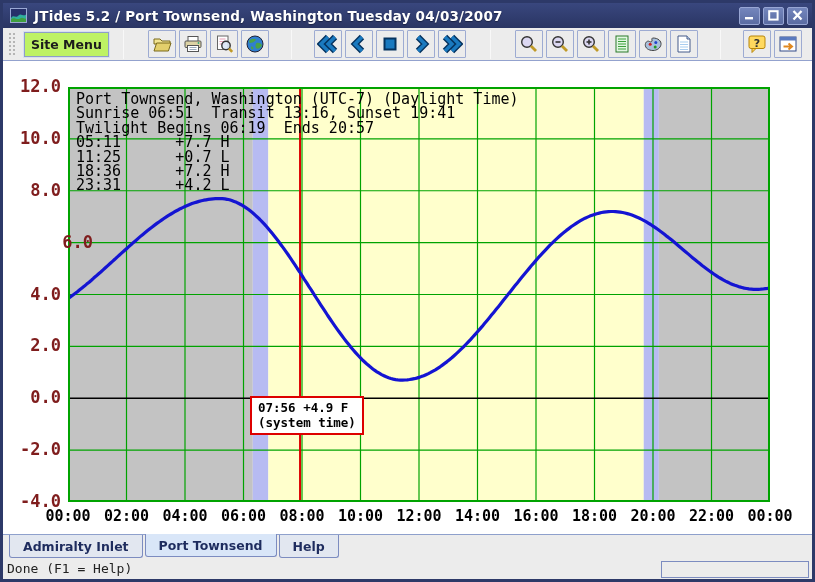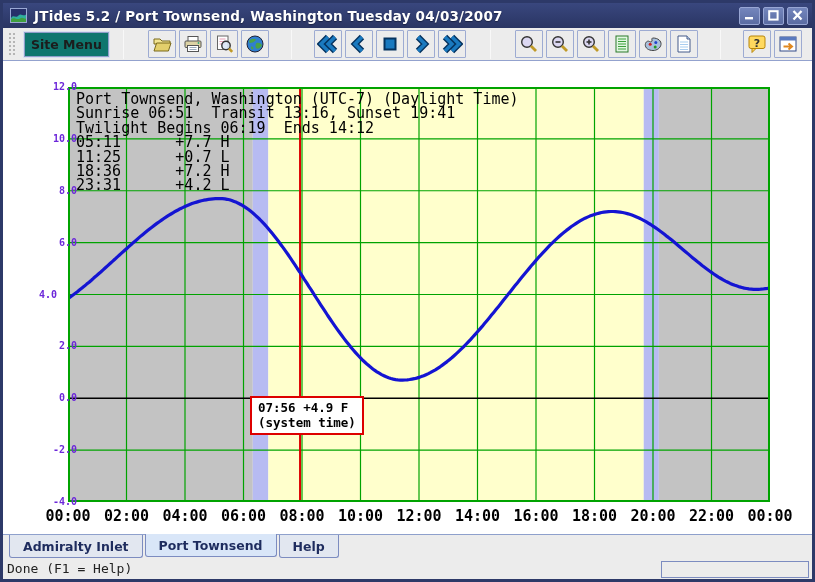--- a/index.html
+++ b/index.html
@@ -39,21 +39,21 @@
     display:flex; align-items:center; padding:0 4px;
   }
   .drag-handle {
     width:10px; height:26px; margin-right:7px;
     background-image:radial-gradient(#b5b5b5 1px, transparent 1.2px);
     background-size:4px 4px; background-position:1px 1px;
   }
   .sitemenu-btn {
     height:25px; padding:0 6px;
     border:1px solid #8e9ec9; outline:1px solid #d8dff0;
-    background:#0f766e;
+    background:#bef264;
     font-family:"DejaVu Sans", sans-serif;
     font-size:12.5px; font-weight:bold; color:#1c1c1c;
     white-space:nowrap;
   }
   .tsep { width:1px; height:29px; background:#9fb0d8; border-right:1px solid #f8f8f8; }
   .tgroup { display:flex; gap:3px; align-items:center; }
   .tbtn {
     width:28px; height:28px;
     border:1px solid #9dabd2; outline:0; border-radius:1px;
     background:#ececec;
@@ -67,23 +67,23 @@
     position:relative; flex:1 1 auto; background:#ffffff; overflow:hidden;
   }
   #plot-svg { position:absolute; left:65px; top:26px; z-index:1; }
   .chart-info {
     position:absolute; left:73px; top:31px; z-index:2;
     font-family:"DejaVu Sans Mono", "Liberation Mono", monospace;
     font-size:15px; font-weight:normal; color:#000;
     line-height:14.4px; white-space:pre;
   }
   .ylabel {
-    position:absolute; left:16px; width:58px; text-align:right; z-index:2;
-    font-family:"DejaVu Sans Mono", "Liberation Mono", monospace;
-    font-size:10px; font-weight:bold; color:#6d28d9; line-height:15px;
+    position:absolute; left:0; width:58px; text-align:right; z-index:2;
+    font-family:"DejaVu Sans Mono", "Liberation Mono", monospace;
+    font-size:17px; font-weight:bold; color:#7f1d1d; line-height:15px;
   }
   .xlabel {
     position:absolute; top:446px; width:60px; text-align:center; z-index:2;
     font-family:"DejaVu Sans Mono", "Liberation Mono", monospace;
     font-size:15px; font-weight:bold; color:#000;
   }
   .tide-tooltip {
     position:absolute; left:247px; top:335px; z-index:3;
     background:#ffffff; border:2px solid #dd0000;
     padding:2px 6px 3px 6px;
@@ -324,27 +324,27 @@
         <line x1="0" y1="311.25" x2="702" y2="311.25" stroke="#000000" stroke-width="1.4"></line>
         <line x1="0" y1="259.375" x2="702" y2="259.375" stroke="#00a300" stroke-width="1.2"></line>
         <line x1="0" y1="207.5" x2="702" y2="207.5" stroke="#00a300" stroke-width="1.2"></line>
         <line x1="0" y1="155.625" x2="702" y2="155.625" stroke="#00a300" stroke-width="1.2"></line>
         <line x1="0" y1="103.75" x2="702" y2="103.75" stroke="#00a300" stroke-width="1.2"></line>
         <line x1="0" y1="51.875" x2="702" y2="51.875" stroke="#00a300" stroke-width="1.2"></line>
         <line x1="232.04025000000001" y1="0" x2="232.04025000000001" y2="415" stroke="#dd0000" stroke-width="2"></line>
         <polyline points="0.0,211.6 2.3,209.9 4.7,208.2 7.0,206.5 9.4,204.7 11.7,202.8 14.0,201.0 16.4,199.1 18.7,197.1 21.1,195.2 23.4,193.2 25.7,191.1 28.1,189.1 30.4,187.0 32.8,185.0 35.1,182.9 37.4,180.8 39.8,178.6 42.1,176.5 44.5,174.4 46.8,172.3 49.1,170.1 51.5,168.0 53.8,165.9 56.2,163.8 58.5,161.7 60.8,159.6 63.2,157.5 65.5,155.4 67.9,153.4 70.2,151.4 72.5,149.4 74.9,147.4 77.2,145.5 79.6,143.6 81.9,141.7 84.2,139.9 86.6,138.1 88.9,136.4 91.3,134.7 93.6,133.1 95.9,131.5 98.3,129.9 100.6,128.4 103.0,127.0 105.3,125.6 107.6,124.2 110.0,123.0 112.3,121.7 114.7,120.6 117.0,119.5 119.3,118.5 121.7,117.5 124.0,116.6 126.4,115.8 128.7,115.1 131.0,114.4 133.4,113.8 135.7,113.2 138.1,112.8 140.4,112.4 142.7,112.1 145.1,111.8 147.4,111.7 149.8,111.6 152.1,111.5 154.4,111.6 156.8,111.9 159.1,112.3 161.5,112.8 163.8,113.5 166.1,114.4 168.5,115.3 170.8,116.5 173.2,117.7 175.5,119.1 177.8,120.6 180.2,122.3 182.5,124.1 184.9,126.0 187.2,128.1 189.5,130.2 191.9,132.5 194.2,134.9 196.6,137.4 198.9,140.0 201.2,142.8 203.6,145.6 205.9,148.5 208.3,151.5 210.6,154.5 212.9,157.7 215.3,160.9 217.6,164.2 220.0,167.5 222.3,170.9 224.6,174.4 227.0,177.9 229.3,181.5 231.7,185.0 234.0,188.6 236.3,192.3 238.7,195.9 241.0,199.6 243.4,203.2 245.7,206.9 248.0,210.5 250.4,214.2 252.7,217.8 255.1,221.4 257.4,224.9 259.7,228.5 262.1,232.0 264.4,235.4 266.8,238.8 269.1,242.1 271.4,245.3 273.8,248.5 276.1,251.6 278.5,254.7 280.8,257.6 283.1,260.5 285.5,263.2 287.8,265.9 290.2,268.5 292.5,270.9 294.8,273.3 297.2,275.5 299.5,277.6 301.9,279.6 304.2,281.4 306.5,283.2 308.9,284.8 311.2,286.2 313.6,287.6 315.9,288.7 318.2,289.8 320.6,290.7 322.9,291.5 325.3,292.1 327.6,292.6 329.9,292.9 332.3,293.1 334.6,293.1 337.0,293.0 339.3,292.8 341.6,292.5 344.0,292.1 346.3,291.7 348.7,291.1 351.0,290.4 353.3,289.6 355.7,288.7 358.0,287.7 360.4,286.6 362.7,285.4 365.0,284.1 367.4,282.8 369.7,281.3 372.1,279.8 374.4,278.1 376.7,276.4 379.1,274.6 381.4,272.7 383.8,270.8 386.1,268.7 388.4,266.6 390.8,264.4 393.1,262.2 395.5,259.9 397.8,257.5 400.1,255.1 402.5,252.6 404.8,250.0 407.2,247.4 409.5,244.8 411.8,242.1 414.2,239.4 416.5,236.6 418.9,233.8 421.2,231.0 423.5,228.1 425.9,225.2 428.2,222.3 430.6,219.4 432.9,216.5 435.2,213.5 437.6,210.6 439.9,207.6 442.3,204.7 444.6,201.7 446.9,198.8 449.3,195.9 451.6,193.0 454.0,190.1 456.3,187.2 458.6,184.4 461.0,181.6 463.3,178.8 465.7,176.1 468.0,173.4 470.3,170.7 472.7,168.1 475.0,165.6 477.4,163.1 479.7,160.6 482.0,158.2 484.4,155.9 486.7,153.6 489.1,151.4 491.4,149.3 493.7,147.2 496.1,145.3 498.4,143.4 500.8,141.6 503.1,139.8 505.4,138.2 507.8,136.6 510.1,135.1 512.5,133.7 514.8,132.4 517.1,131.2 519.5,130.1 521.8,129.1 524.2,128.2 526.5,127.4 528.8,126.7 531.2,126.1 533.5,125.5 535.9,125.1 538.2,124.8 540.5,124.6 542.9,124.5 545.2,124.5 547.6,124.6 549.9,124.8 552.2,125.1 554.6,125.5 556.9,126.0 559.3,126.6 561.6,127.3 563.9,128.1 566.3,129.0 568.6,130.0 571.0,131.0 573.3,132.2 575.6,133.4 578.0,134.7 580.3,136.1 582.7,137.5 585.0,139.1 587.3,140.6 589.7,142.3 592.0,144.0 594.4,145.7 596.7,147.5 599.0,149.4 601.4,151.2 603.7,153.1 606.1,155.1 608.4,157.0 610.7,159.0 613.1,161.0 615.4,162.9 617.8,164.9 620.1,166.9 622.4,168.9 624.8,170.9 627.1,172.8 629.5,174.7 631.8,176.6 634.1,178.5 636.5,180.3 638.8,182.0 641.2,183.8 643.5,185.4 645.8,187.0 648.2,188.6 650.5,190.1 652.9,191.5 655.2,192.8 657.5,194.1 659.9,195.3 662.2,196.4 664.6,197.4 666.9,198.3 669.2,199.1 671.6,199.9 673.9,200.5 676.3,201.1 678.6,201.5 680.9,201.9 683.3,202.1 685.6,202.3 688.0,202.3 690.3,202.3 692.6,202.2 695.0,202.0 697.3,201.7 699.7,201.4 702.0,200.9" fill="none" stroke="#1414d2" stroke-width="3.2" stroke-linejoin="round" stroke-linecap="round"></polyline>
         <rect x="1" y="1" width="700" height="413" fill="none" stroke="#00a300" stroke-width="2"></rect>
       </svg>
-    <div class="chart-info" id="info-block"><div>Port Townsend, Washington (UTC-7) (Daylight Time)</div><div>Sunrise 06:51  Transit 13:16, Sunset 19:41</div><div>Twilight Begins 06:19  Ends 14:12</div><div>05:11      +7.7 H</div><div>11:25      +0.7 L</div><div>18:36      +7.2 H</div><div>23:31      +4.2 L</div></div>
+    <div class="chart-info" id="info-block"><div>Port Townsend, Washington (UTC-7) (Daylight Time)</div><div>Sunrise 06:51  Transit 13:16, Sunset 19:41</div><div>Twilight Begins 06:19  Ends 20:57</div><div>05:11      +7.7 H</div><div>11:25      +0.7 L</div><div>18:36      +7.2 H</div><div>23:31      +4.2 L</div></div>
     <div id="y-axis">
         <div class="ylabel" style="top: 18px;">12.0</div>
         <div class="ylabel" style="top: 69.875px;">10.0</div>
         <div class="ylabel" style="top: 121.75px;">8.0</div>
-        <div class="ylabel" style="top: 173.625px;">6.0</div>
-        <div class="ylabel" style="top: 225.5px; text-align: center;">4.0</div>
+        <div class="ylabel" style="top: 173.625px; margin-left: 32px;">6.0</div>
+        <div class="ylabel" style="top: 225.5px;">4.0</div>
         <div class="ylabel" style="top: 277.375px;">2.0</div>
         <div class="ylabel" style="top: 329.25px;">0.0</div>
         <div class="ylabel" style="top: 381.125px;">-2.0</div>
         <div class="ylabel" style="top: 433px;">-4.0</div>
       </div>
     <div id="x-axis">
         <div class="xlabel" style="left: 35px;">00:00</div>
         <div class="xlabel" style="left: 93.5px;">02:00</div>
         <div class="xlabel" style="left: 152px;">04:00</div>
         <div class="xlabel" style="left: 210.5px;">06:00</div>

